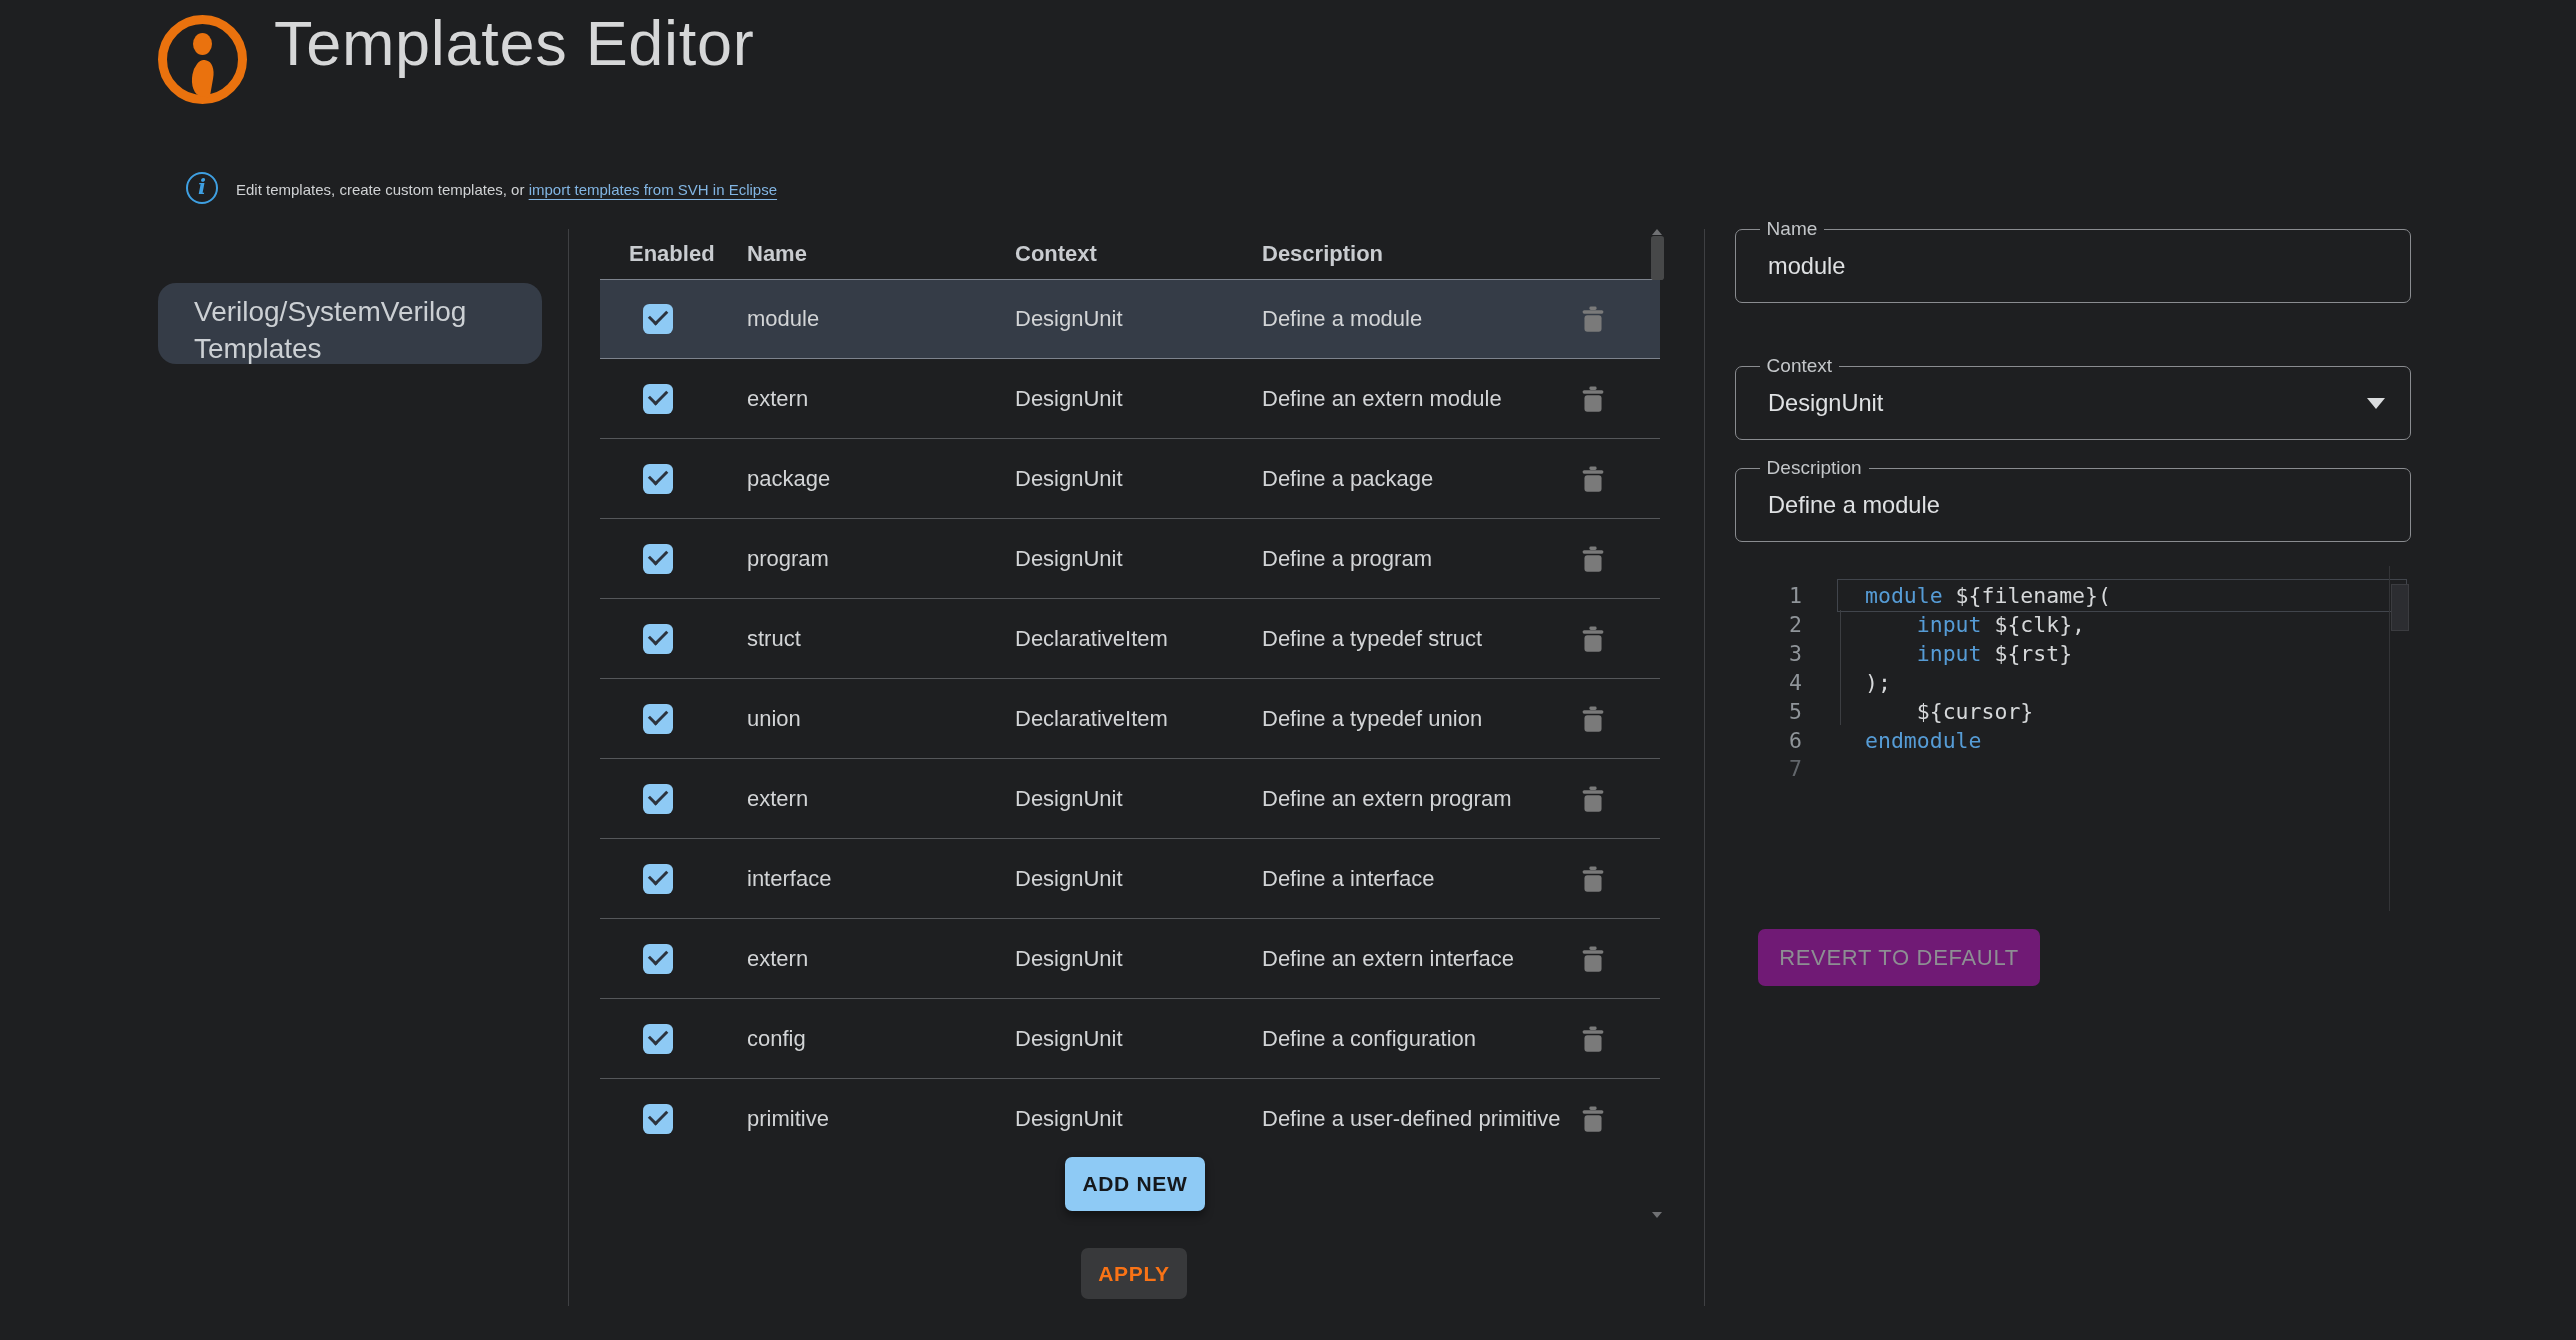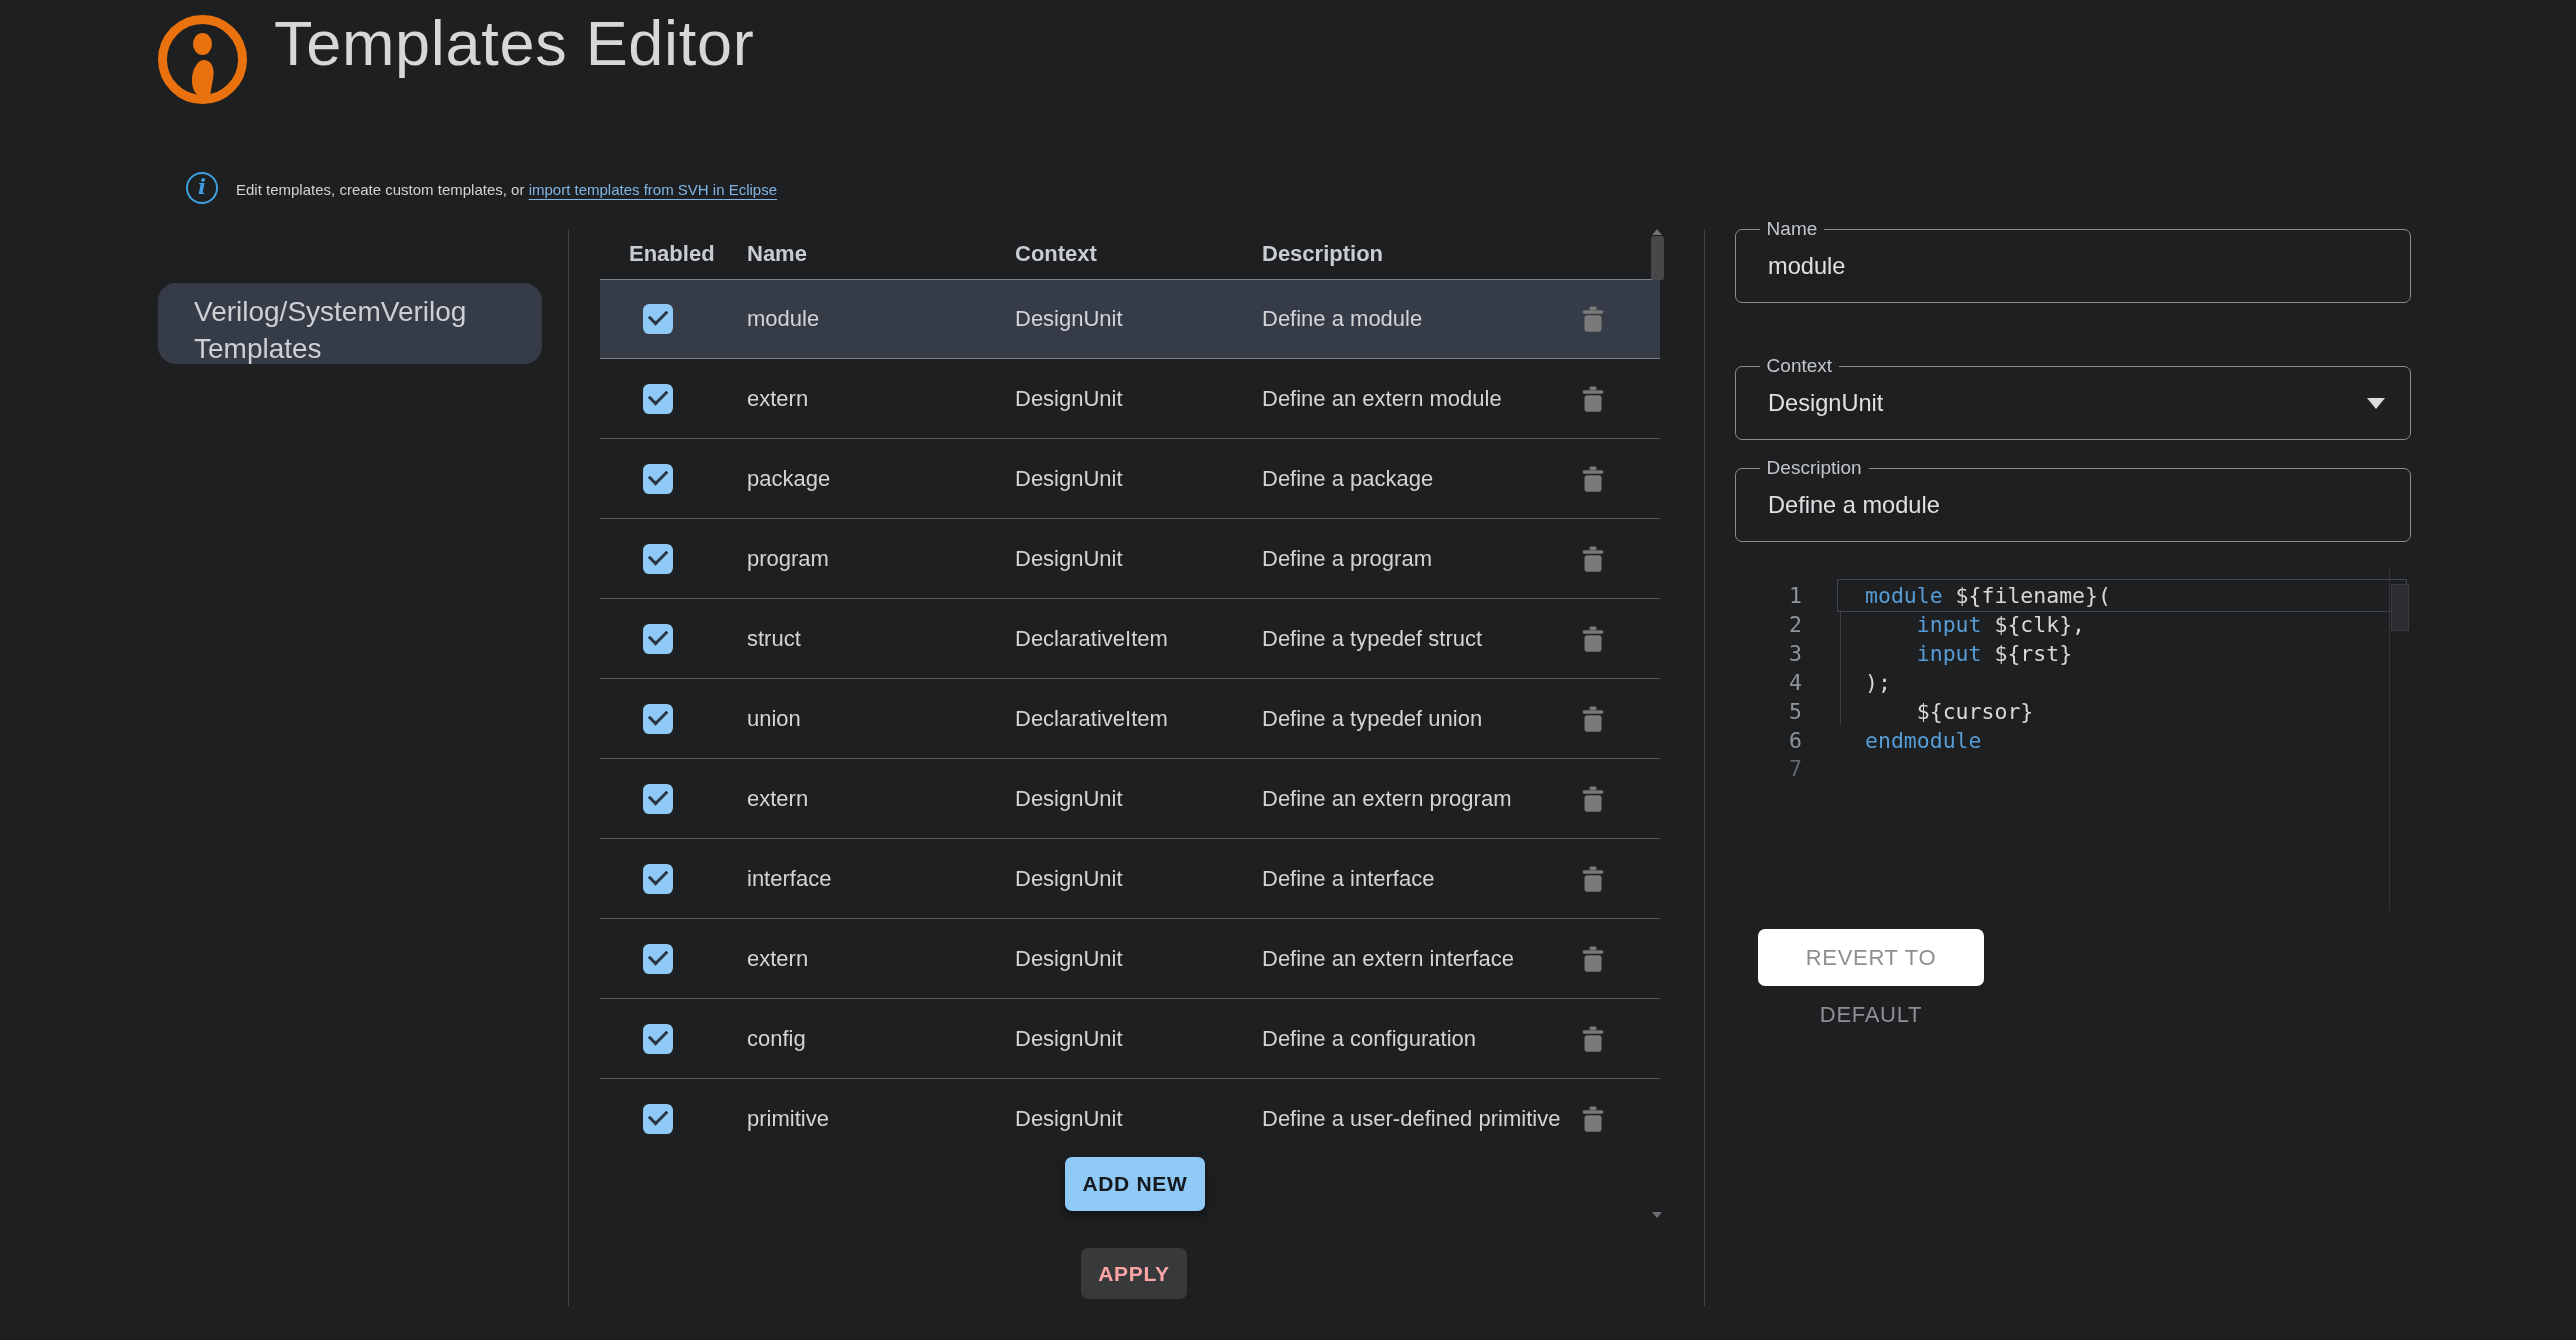--- a/index.html
+++ b/index.html
@@ -66,22 +66,22 @@
         border-left:5.6px solid transparent;border-right:5.6px solid transparent;}
   .arrow-up{top:229px;border-bottom:6.3px solid #707174;}
   .arrow-down{top:1212px;border-top:6.3px solid #707174;}
 
   
   .btn{position:absolute;border-radius:7px;text-align:center;cursor:pointer;
         font-weight:bold;letter-spacing:0.7px;border:none;}
   .btn-add{left:1065px;top:1157px;width:140px;height:54px;background:var(--accent);
         color:#15181c;font-size:21px;line-height:54px;box-shadow:0 4.2px 8.3px rgba(0,0,0,.4);}
   .btn-apply{left:1081px;top:1248px;width:106px;height:51px;background:#38393b;
-        color:#fca5a5;font-size:21px;line-height:51px;cursor:default;}
-  .btn-revert{left:1758px;top:929px;width:226px;height:57px;background:#ffffff;
+        color:#f97316;font-size:21px;line-height:51px;cursor:default;}
+  .btn-revert{left:1758px;top:929px;width:282px;height:57px;background:#701a75;
         color:#8d8f93;font-size:22px;line-height:57px;font-weight:400;cursor:default;}
 
   
   .field{position:absolute;left:1735px;width:676px;height:74px;
         border:1.4px solid #8a8c90;border-radius:7px;}
   .field .flabel{position:absolute;top:-11.8px;left:23.6px;background:var(--bg);
         padding:0 7px;font-size:19px;color:#c3c6c9;}
   .field .fvalue{position:absolute;left:32px;top:50%;transform:translateY(-50%);
         font-size:23.6px;color:#dfe1e3;}
   .f-name{top:229px;} .f-context{top:366px;cursor:pointer;} .f-desc{top:468px;}

